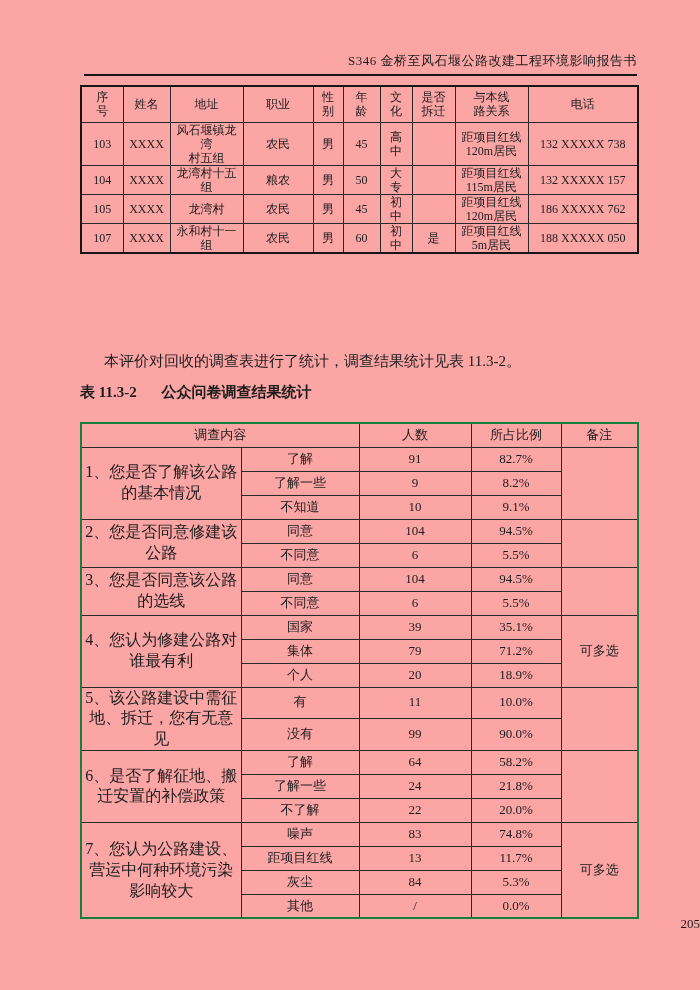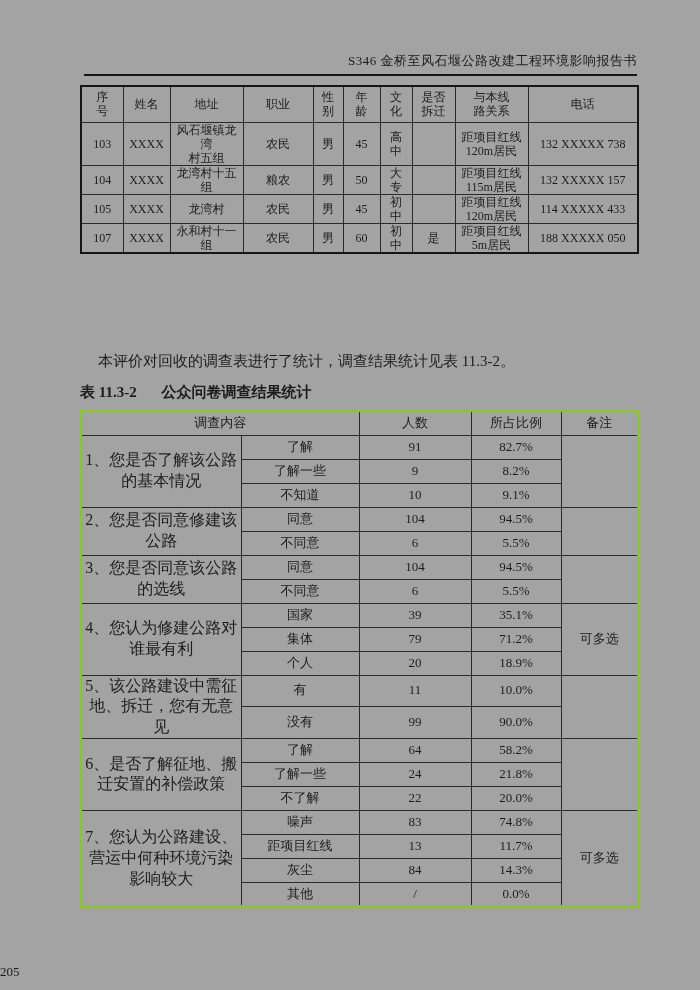--- a/index.html
+++ b/index.html
@@ -1,21 +1,21 @@
 <!DOCTYPE html>
 <html><head>
 <meta charset="utf-8">
 <style>
   * { box-sizing: border-box; }
   html, body { margin: 0; padding: 0; background: #ffffff; }
   .page {
     position: relative;
     width: 700px;
     height: 990px;
-    background: #a3a3a3;
+    background: #fca5a5;
     font-family: "Liberation Serif", "DejaVu Serif", serif;
     color: #1c1c1c;
     overflow: hidden;
     padding-left: 8px;
   }
   .doc-header {
     position: absolute;
     top: 52px; left: 80px; right: 63px;
     text-align: right;
     font-size: 13px;
@@ -41,58 +41,57 @@
     padding: 0 1px;
     font-weight: normal;
     line-height: 1.17;
     white-space: pre-line;
     overflow: hidden;
   }
   .t1 thead tr { height: 36px; }
   .t1 tbody tr { height: 28px; }
   .para {
     position: absolute;
-    top: 351px; left: 68px; width: 503px;
+    top: 351px; left: 74px; width: 503px;
     margin: 0;
     font-size: 15px;
     text-indent: 2em;
     line-height: 1.35;
   }
   .table-title {
     position: absolute;
     top: 383px; left: 80px; width: 557px;
     text-align: left;
     font-weight: bold;
     font-size: 15px;
   }
   .title-gap { margin-left: 1.4em; }
   .t2 {
     position: absolute;
-    left: 80px; top: 410px; width: 557px;
+    left: 80px; top: 422px; width: 557px;
     font-size: 13px;
-    border: 2px solid #84cc16;
+    border: 2px solid #15803d;
   }
   .t2 th, .t2 td {
     border: 1px solid #2a2a2a;
     text-align: center;
     vertical-align: middle;
     padding: 0 3px;
     font-weight: normal;
     line-height: 1.3;
     overflow: hidden;
   }
   .t2 thead tr { height: 24px; }
   .t2 tbody tr { height: 24px; }
   .t2 .q { font-size: 16px; }
   .page-number {
     position: absolute;
     top: 916px; left: 0; width: 100%;
-    text-align: left;
+    text-align: right;
     font-size: 13px;
-    margin-top: 48px;
   }
 </style>
 </head>
 <body>
 
 <div class="page">
 
   <div class="doc-header">
     <span>S346 金桥至风石堰公路改建工程环境影响报告书</span>
   </div>
@@ -166,21 +165,21 @@
         <td>XXXX</td>
         <td>龙湾村</td>
         <td>农民</td>
         <td>男</td>
         <td>45</td>
         <td>初
 中</td>
         <td></td>
         <td>距项目红线
 120m居民</td>
-        <td>114 XXXXX 433</td>
+        <td>186 XXXXX 762</td>
       </tr>
       <tr>
         <td>107</td>
         <td>XXXX</td>
         <td>永和村十一组</td>
         <td>农民</td>
         <td>男</td>
         <td>60</td>
         <td>初
 中</td>
@@ -318,21 +317,21 @@
         <td rowspan="4">可多选</td>
       </tr>
       <tr>
         <td>距项目红线</td>
         <td>13</td>
         <td>11.7%</td>
       </tr>
       <tr>
         <td>灰尘</td>
         <td>84</td>
-        <td>14.3%</td>
+        <td>5.3%</td>
       </tr>
       <tr>
         <td>其他</td>
         <td>/</td>
         <td>0.0%</td>
       </tr>
     </tbody>
   </table>
 
   <div class="page-number">205</div>

